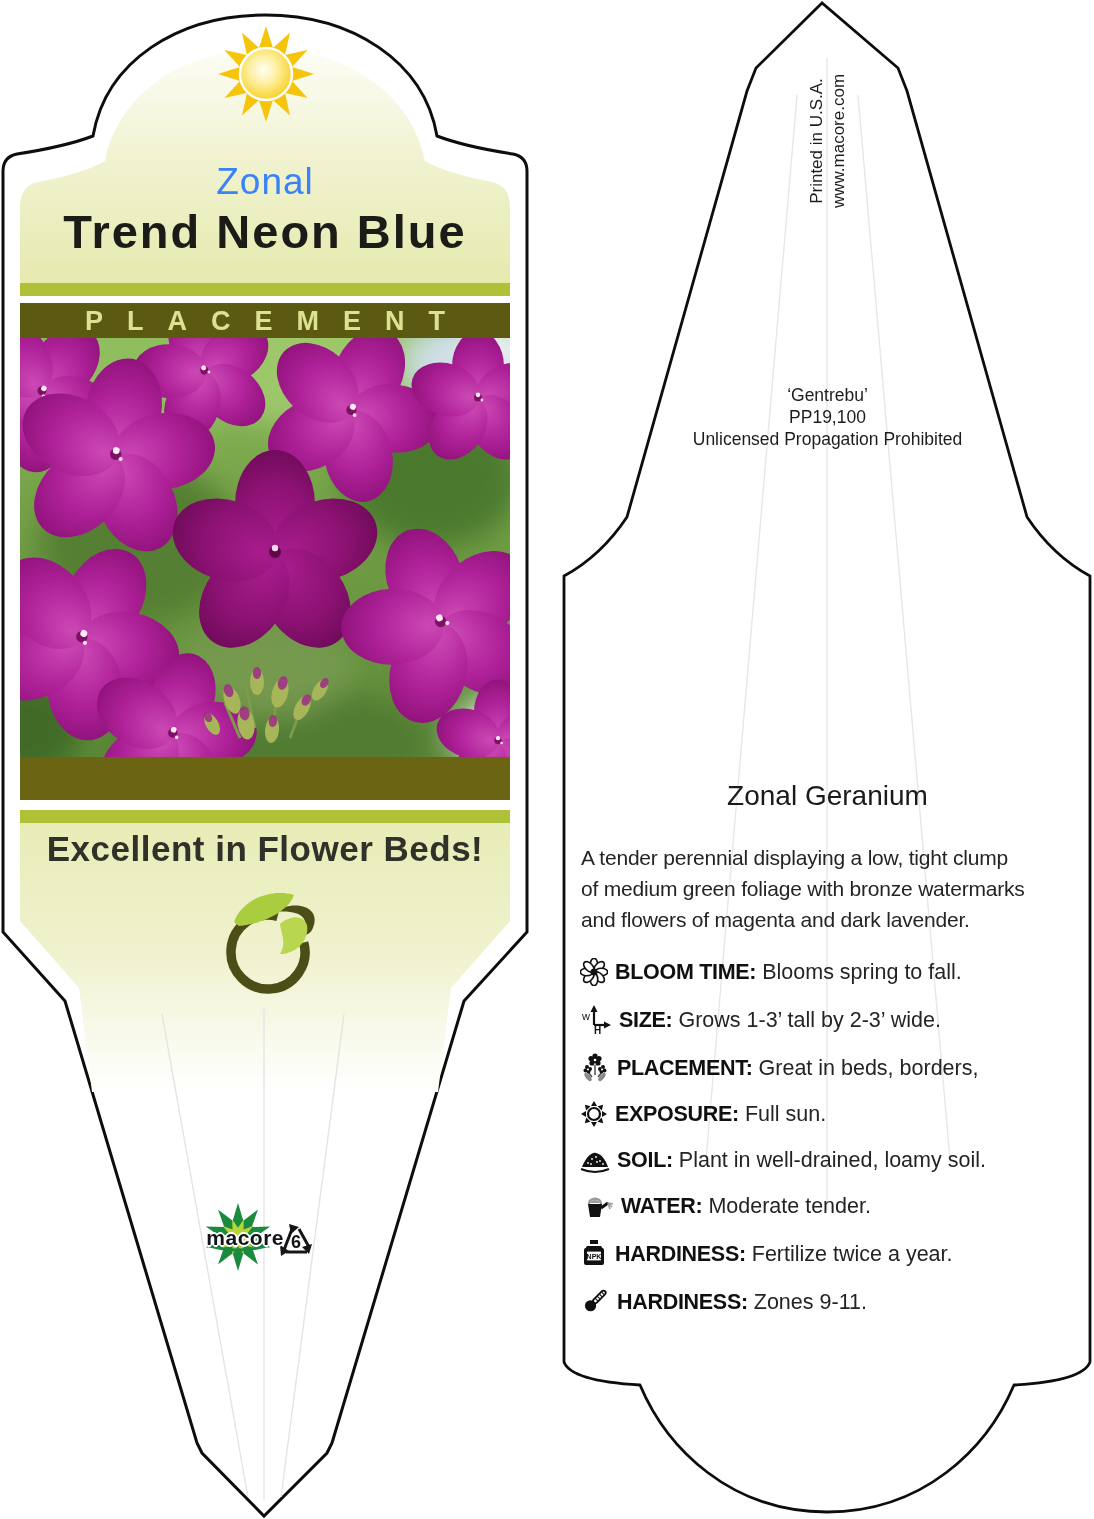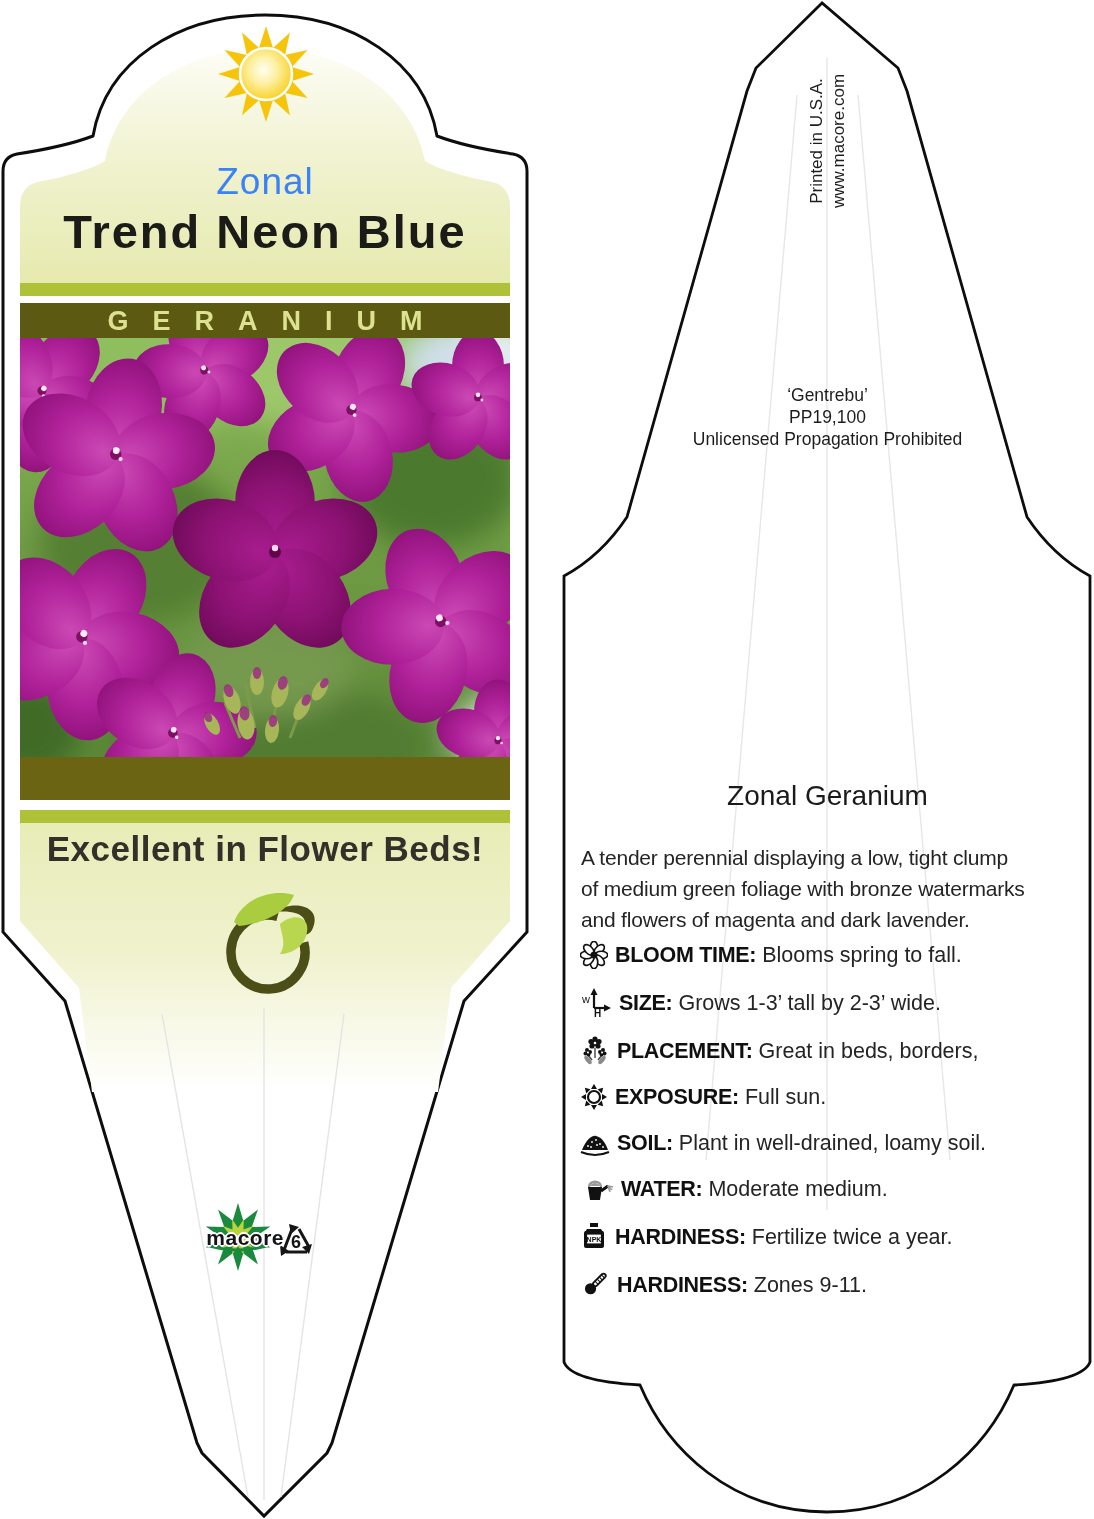--- a/index.html
+++ b/index.html
@@ -29,21 +29,21 @@
   
   .back-center{left:564px;width:527px;text-align:center;}
   .rotated{left:828px;top:141px;transform:translate(-50%,-50%) rotate(-90deg);
            font-size:17px;line-height:22px;text-align:center;white-space:nowrap;color:#1d1d1d;}
   .cultivar-block{top:384px;font-size:17.5px;line-height:22px;color:#1c1c1c;}
   .botanical{top:744px;font-size:31px;line-height:36px;font-weight:bold;color:#111;}
   .common{top:780px;font-size:28px;line-height:32px;color:#1a1a1a;}
   .desc{left:581px;top:822px;width:505px;font-size:21px;line-height:31px;color:#242424;letter-spacing:-0.2px;margin-top:20px;}
   .desc div{white-space:nowrap;}
   .care{left:580px;top:941px;width:506px;font-size:21.5px;color:#242424;}
-  .care-item{margin-bottom:17px;line-height:29px;}
+  .care-item{margin-bottom:17px;line-height:29px;margin-top:17px;}
   .care-item .care-icon{display:inline-block;vertical-align:-7px;margin-right:7px;}
   .care-label{font-weight:bold;color:#101010;letter-spacing:-0.3px;}
 </style>
 </head>
 <body>
 
 <div id="stage">
 
   <svg class="abs" style="left:0;top:0" width="540" height="1519" viewBox="0 0 540 1519">
     <defs>
@@ -215,21 +215,21 @@
         <polygon points="16,6 26,9 18,16"></polygon>
           <polygon points="39,26 36,36 29,29"></polygon>
           <polygon points="8,38 7,27 16,33"></polygon>
       </g>
       <text x="23" y="30" font-size="18" font-weight="bold" text-anchor="middle" fill="#161616">6</text>
     </g>
   </svg>
 
   <div class="abs front-center zonal">Zonal</div>
   <div class="abs front-center title">Trend Neon Blue</div>
-  <div class="abs front-center geranium">GERANIUM</div>
+  <div class="abs front-center geranium">PLACEMENT</div>
   <div class="abs front-center tagline">Excellent in Flower Beds!</div>
   <div class="abs brandword">macore</div>
 
   <svg class="abs" style="left:560px;top:0" width="534" height="1519" viewBox="560 0 534 1519">
     <g stroke="#e7e7e7" stroke-width="1.4">
       <line x1="827" y1="58" x2="827" y2="1210"></line>
       <line x1="797" y1="95" x2="706" y2="1160"></line>
       <line x1="858" y1="95" x2="950" y2="1160"></line>
     </g>
     <path d="M 822,3 L 756,68 L 747,91 L 627,517 C 609,544 588,563 564,576 L 564,1362
@@ -366,21 +366,21 @@
           <path d="M 9,10 C 9,3 21,3 21,10" stroke="#9a9a9a" stroke-width="2.4" fill="none"></path>
           <path d="M 10,9 C 12,5 18,5 20,9 Z" fill="#9a9a9a"></path>
           <path d="M 8,10 L 22,10 L 20,23 L 10,23 Z" fill="#111"></path>
           <line x1="21" y1="14" x2="28" y2="9" stroke="#111" stroke-width="3"></line>
           <g stroke="#999" stroke-width="1.6">
             <line x1="28" y1="9" x2="33" y2="10"></line>
               <line x1="28" y1="9" x2="32" y2="13"></line>
               <line x1="28" y1="9" x2="30" y2="15"></line>
           </g>
         </svg></span><span class="care-label">WATER:</span>
-      <span>Moderate medium.</span>
+      <span>Moderate tender.</span>
     </div>
 
     <div class="care-item">
       <span class="care-icon">
         <svg width="28" height="30" viewBox="0 0 28 30">
           <rect x="10" y="2" width="8" height="4" fill="#111"></rect>
           <path d="M 7,8 L 21,8 L 23,11 L 5,11 Z" fill="#111"></path>
           <rect x="4" y="10" width="20" height="17" rx="2" fill="#111"></rect>
           <rect x="6.5" y="13" width="15" height="10" fill="#fff" stroke="#111" stroke-width="1.2"></rect>
           <text x="14" y="21" font-size="7" font-weight="bold" text-anchor="middle" fill="#111">NPK</text>

